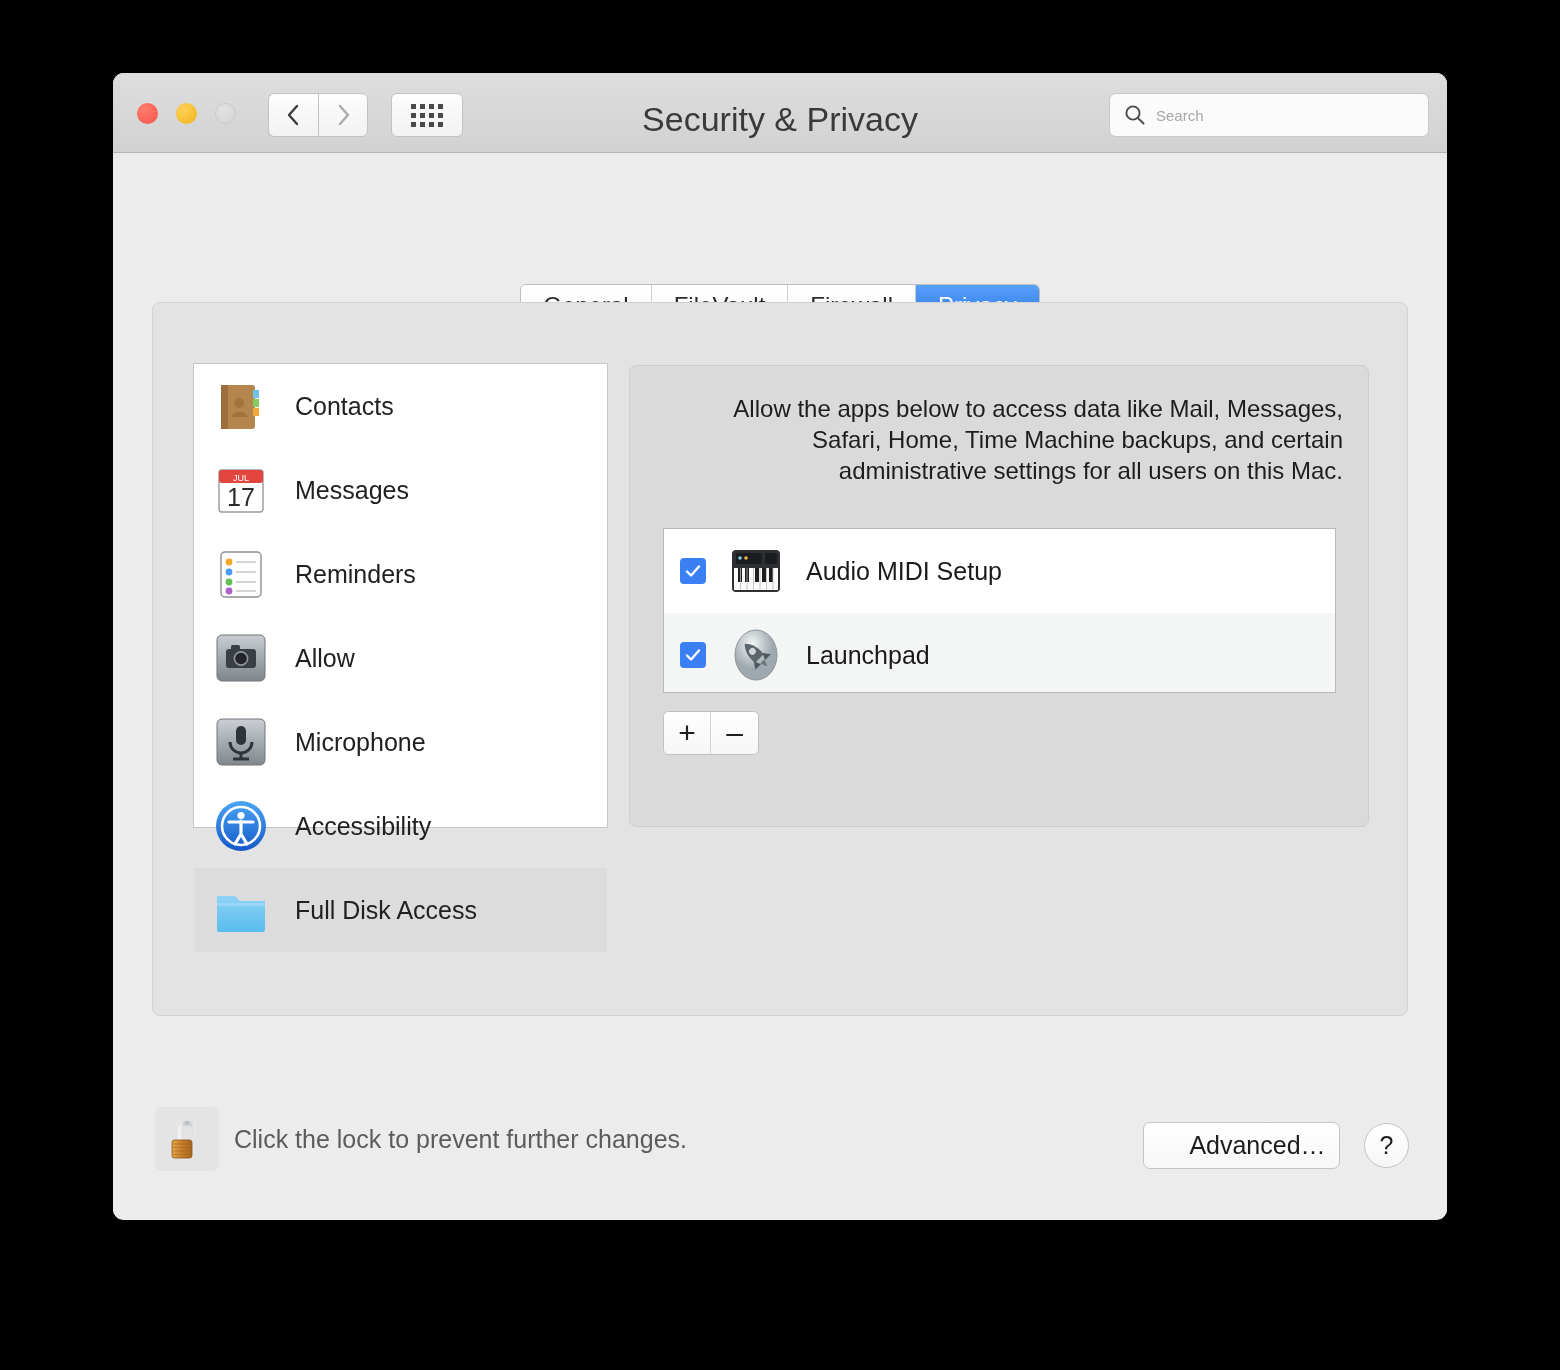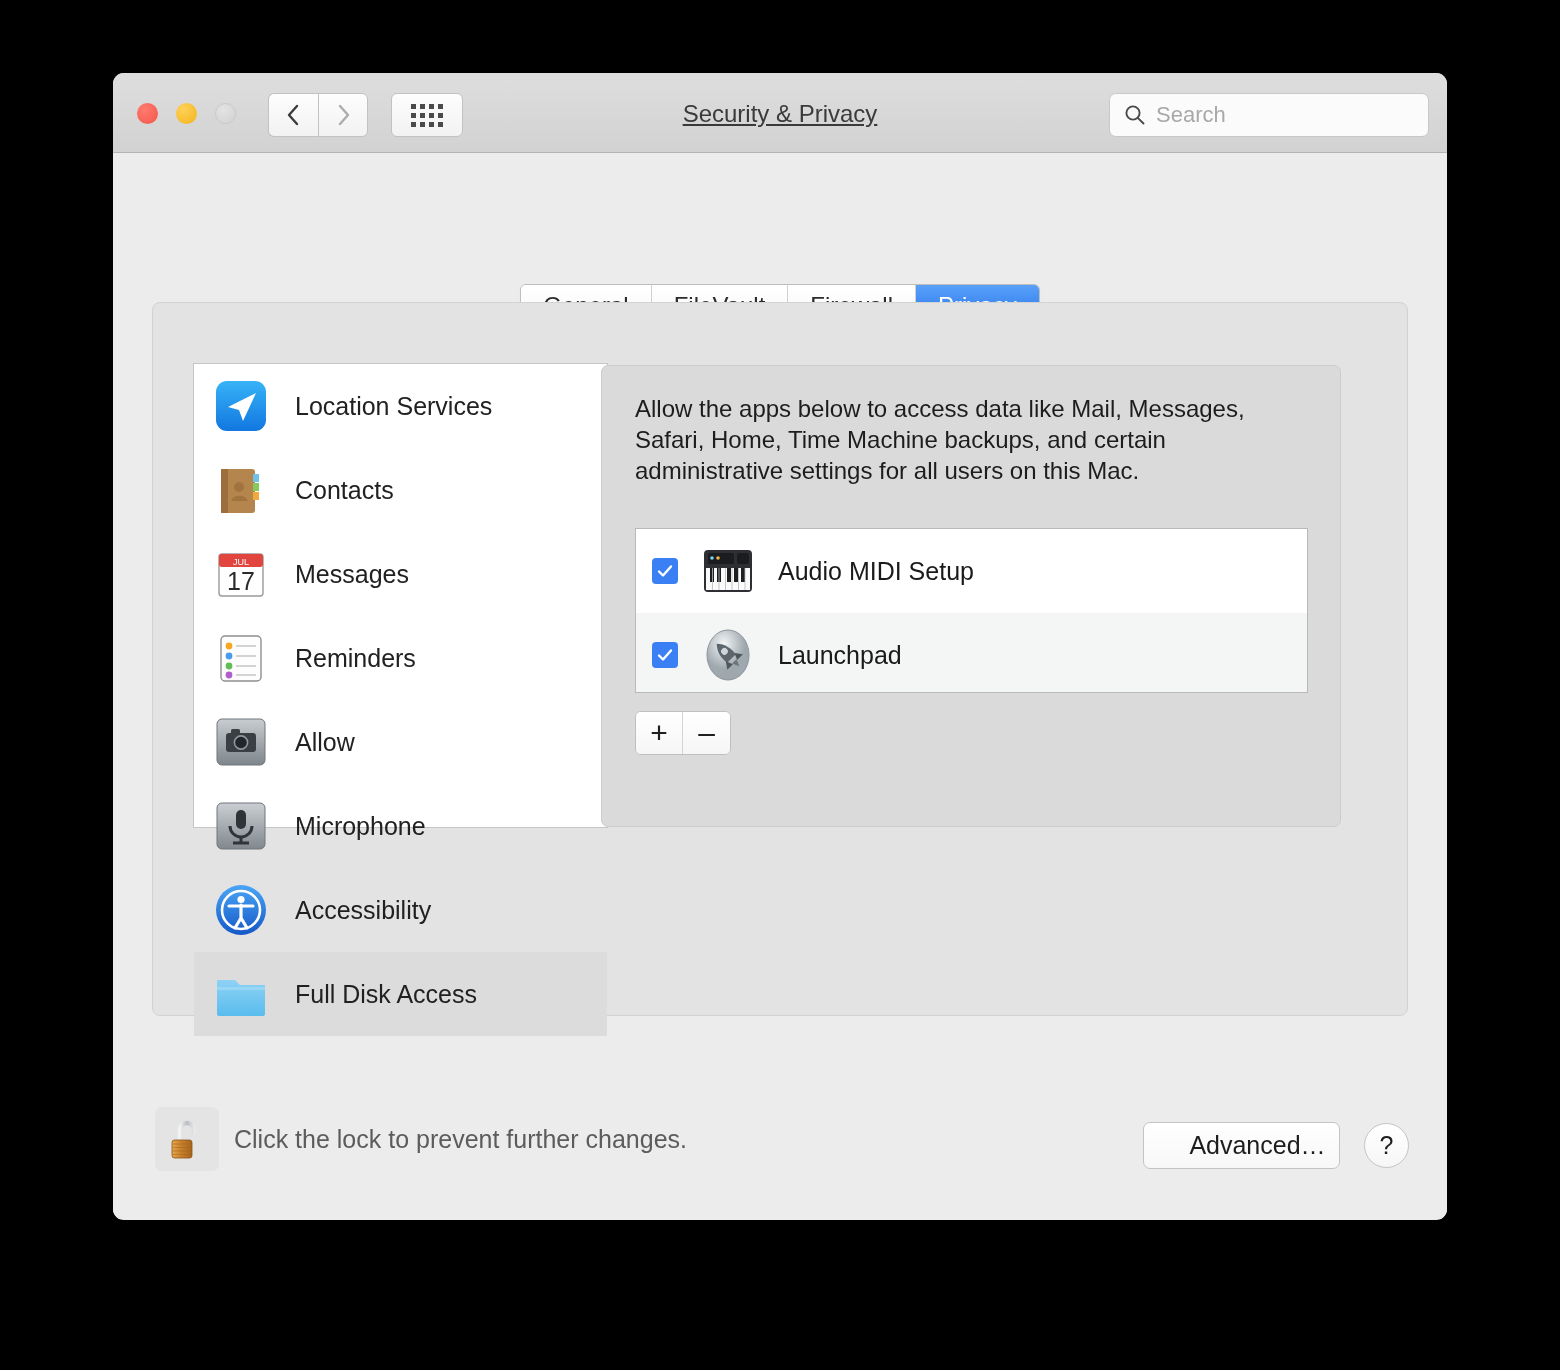--- a/index.html
+++ b/index.html
@@ -51,33 +51,33 @@
     width: 72px; height: 44px;
     background: linear-gradient(to bottom, #fdfdfd, #f2f2f2);
     border: 1px solid #c2c2c2; border-radius: 6px;
     display: flex; align-items: center; justify-content: center;
   }
   .dotgrid { display: grid; grid-template-columns: repeat(4, 5px); grid-gap: 4px; }
   .dotgrid i { width: 5px; height: 5px; background: #4a4a4a; display: block; }
 
   #win-title {
     position: absolute; left: 0; right: 0; top: 27px;
-    text-align: center; font-size: 24px; color: #3a3a3a; text-decoration: underline;
+    text-align: center; font-size: 34px; color: #3a3a3a;
   }
 
   #searchbox {
     position: absolute; right: 18px; top: 20px;
     width: 320px; height: 44px;
     background: #fbfbfb;
     border: 1px solid #c8c8c8;
     border-radius: 7px;
     display: flex; align-items: center; padding-left: 14px;
   }
   #searchbox .mag { width: 22px; height: 22px; flex: 0 0 auto; }
-  #searchbox .ph { font-size: 22px; color: #a8a8a8; margin-left: 10px; }
+  #searchbox .ph { font-size: 15px; color: #a8a8a8; margin-left: 10px; }
 
   
   #body { position: relative; height: 1066px; background: #ececec; }
 
   
   #tabs {
     position: absolute; left: 0; right: 0; top: 131px;
     display: flex; justify-content: center;
   }
   .tabseg {
@@ -118,25 +118,26 @@
   }
   .sb-item {
     height: 84px; display: flex; align-items: center; padding-left: 18px;
   }
   .sb-item.selected { background: #dcdcdc; }
   .sb-icon { width: 58px; height: 58px; flex: 0 0 auto; position: relative; }
   .sb-label { font-size: 25px; color: #212121; margin-left: 25px; }
 
   
   #rpanel {
-    position: absolute; left: 448px; top: 62px;
+    position: absolute; left: 476px; top: 62px;
     width: 740px; height: 462px;
     background: #dadada;
     border: 1px solid #cdcdcd;
     border-radius: 7px;
+    text-align: right;
   }
   #desc {
     position: absolute; left: 33px; top: 28px; width: 680px;
     font-size: 24px; line-height: 1.29; color: #1d1d1d;
   }
   #applist {
     position: absolute; left: 33px; top: 162px;
     width: 673px; height: 165px;
     background: #fff;
     border: 1px solid #b9b9b9;
@@ -256,35 +257,20 @@
         <div class="tab">FileVault</div>
         <div class="tab">Firewall</div>
         <div class="tab active">Privacy</div>
       </div>
     </div>
 
     <div id="content">
 
       <div id="sidebar">
 
-        <div class="sb-item">
-          <span class="sb-icon">
-            <svg viewBox="0 0 58 58" width="58" height="58">
-              <defs>
-                  <linearGradient id="locg" x1="0" y1="0" x2="0" y2="1">
-                <stop offset="0" stop-color="#37b3f7"></stop>
-                    <stop offset="1" stop-color="#1277e0"></stop>
-              </linearGradient>
-                </defs>
-              <rect x="4" y="4" width="50" height="50" rx="11" fill="url(#locg)"></rect>
-              <path d="M44 16 L16 30 L27 33 L31 44 Z" fill="#fff"></path>
-            </svg>
-          </span>
-          <span class="sb-label">Location Services</span>
-        </div>
 
         <div class="sb-item">
           <span class="sb-icon">
             <svg viewBox="0 0 58 58" width="58" height="58">
               <rect x="9" y="8" width="34" height="44" rx="3" fill="#b5854e"></rect>
               <rect x="9" y="8" width="7" height="44" fill="#9c6e3c"></rect>
               <rect x="41" y="13" width="6" height="8" fill="#6fc2e8"></rect>
               <rect x="41" y="22" width="6" height="8" fill="#86c95c"></rect>
               <rect x="41" y="31" width="6" height="8" fill="#f0a93a"></rect>
               <circle cx="27" cy="26" r="5" fill="#a1743f"></circle>

